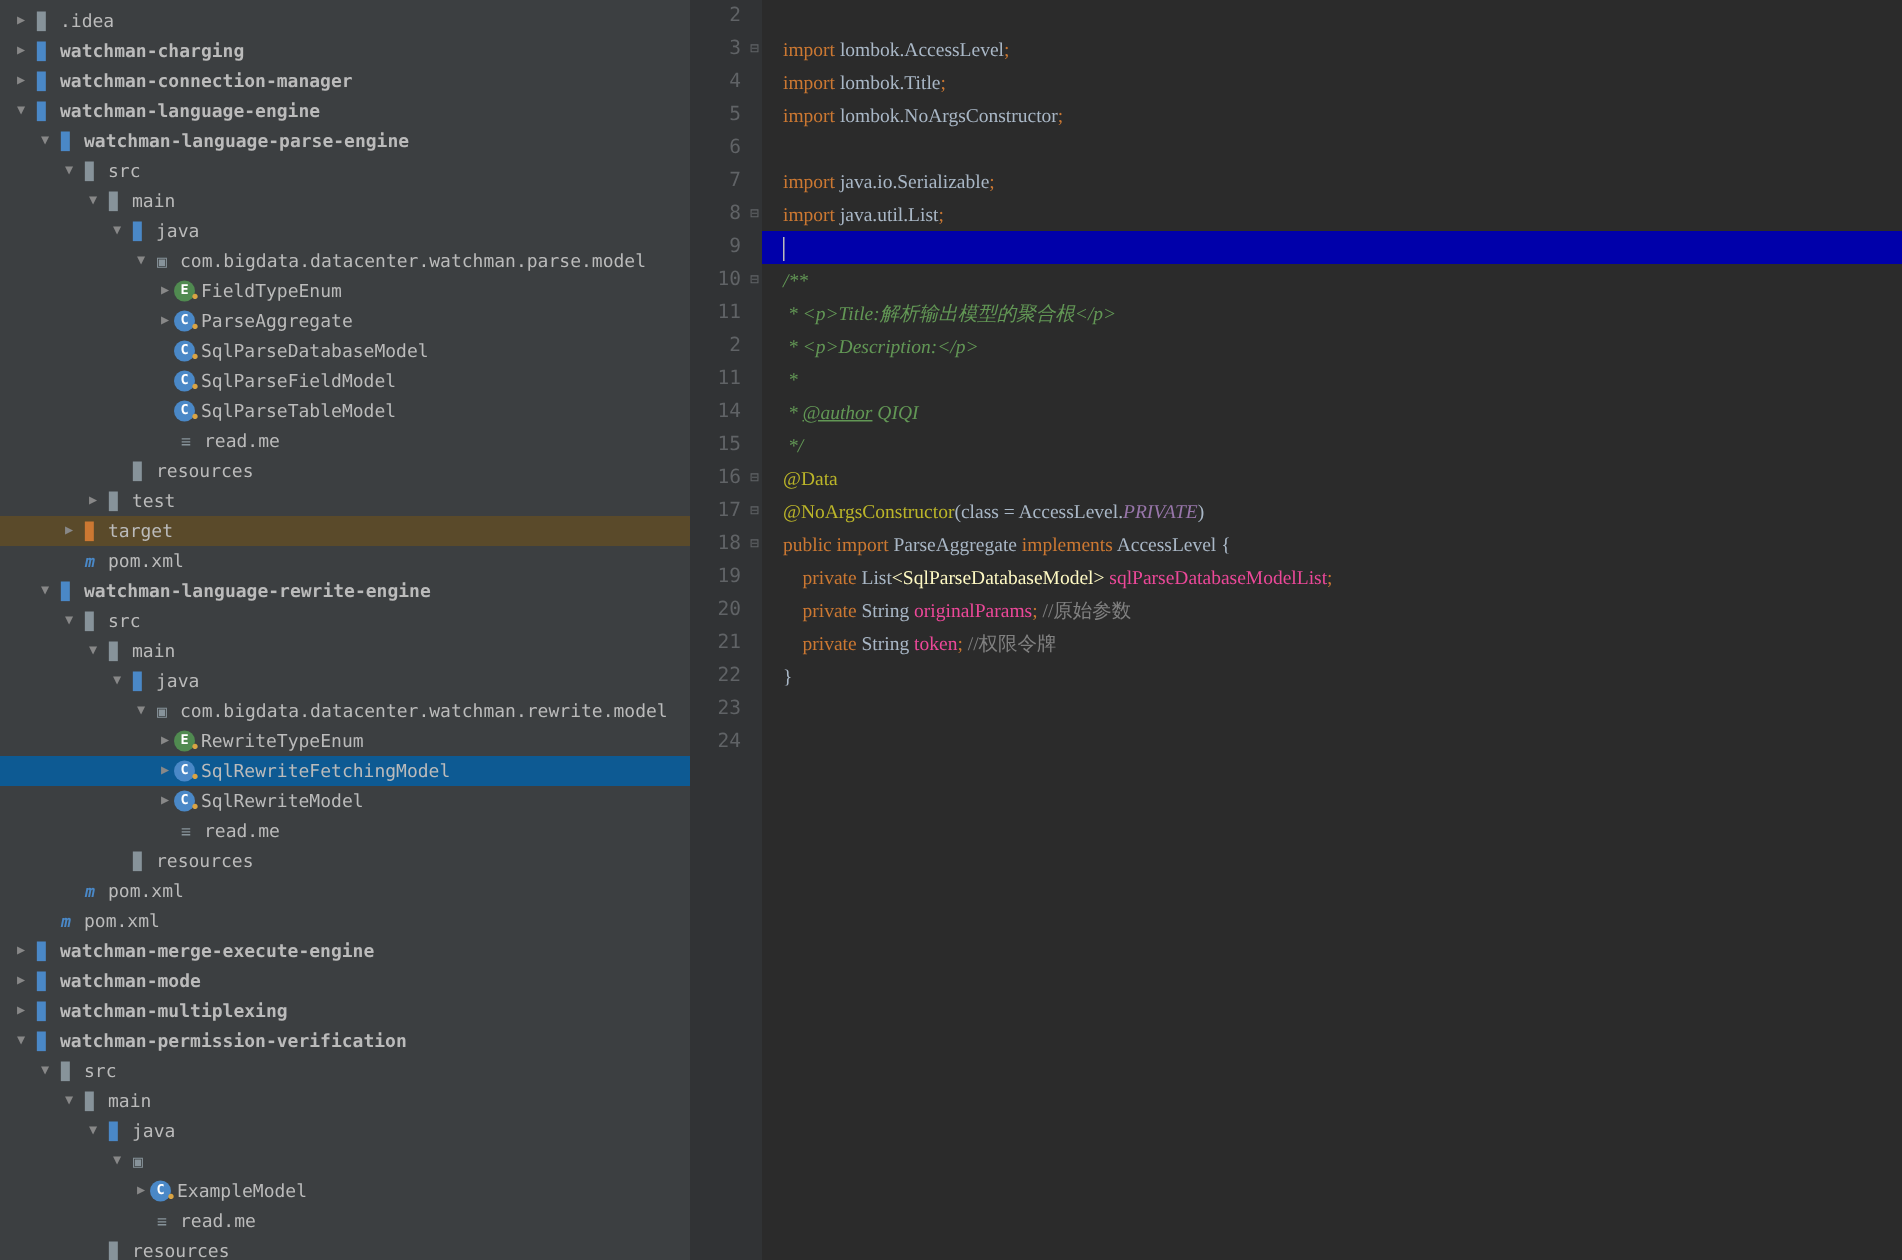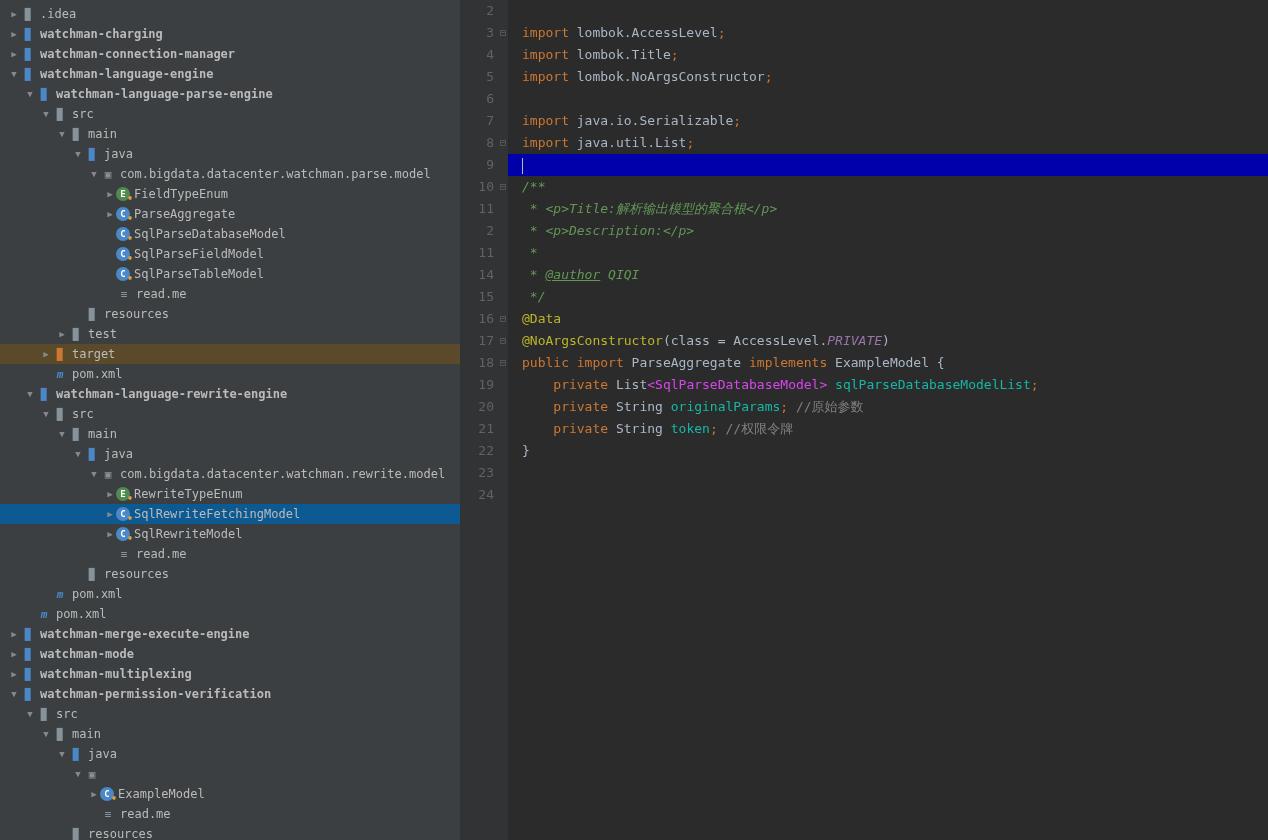--- a/index.html
+++ b/index.html
@@ -106,42 +106,43 @@
   font-size: 10px;
 }
 .code-area {
   flex: 1;
   padding-left: 14px;
 }
 .code-line {
   height: 22px;
   line-height: 22px;
   white-space: pre;
+  font-family: Liberation Serif, serif;
 }
 .code-line.current {
   background: #0000aa;
   margin-left: -14px;
   padding-left: 14px;
 }
 .caret {
   display: inline-block;
   width: 1px;
   height: 16px;
   background: #bbbbbb;
   vertical-align: middle;
 }
 .kw { color: #cc7832; }
 .doc { color: #629755; font-style: italic; }
 .doc-tag { color: #629755; font-style: italic; text-decoration: underline; }
 .anno { color: #bbb529; }
 .ident { color: #a9b7c6; }
-.field { color: #14b8a6; margin-top: 36px; }
+.field { color: #ec4899; margin-top: 36px; }
 .const { color: #9876aa; font-style: italic; }
 .punct { color: #cc7832; }
-.generic { color: #d946ef; }
+.generic { color: #fef9c3; }
 .cn { color: #808080; }
 </style>
 </head>
 <body>
 
 <div class="sidebar" id="tree-root">
     <div class="tree-row">
       <span class="indent" style="width: 8px;"></span>
       <span class="arrow">▶</span>
       <span class="icon icon-folder">▉</span>
@@ -430,20 +431,20 @@
       <div class="code-line"><span class="kw">import</span> <span class="ident">java.util.List</span><span class="punct">;</span></div>
       <div class="code-line current"><span class="caret"></span></div>
       <div class="code-line"><span class="doc">/**</span></div>
       <div class="code-line"><span class="doc"> * &lt;p&gt;Title:解析输出模型的聚合根&lt;/p&gt;</span></div>
       <div class="code-line"><span class="doc"> * &lt;p&gt;Description:&lt;/p&gt;</span></div>
       <div class="code-line"><span class="doc"> *</span></div>
       <div class="code-line"><span class="doc"> * </span><span class="doc-tag">@author</span><span class="doc"> QIQI</span></div>
       <div class="code-line"><span class="doc"> */</span></div>
       <div class="code-line"><span class="anno">@Data</span></div>
       <div class="code-line"><span class="anno">@NoArgsConstructor</span><span class="ident">(class = AccessLevel.</span><span class="const">PRIVATE</span><span class="ident">)</span></div>
-      <div class="code-line"><span class="kw">public import</span> <span class="ident">ParseAggregate </span><span class="kw">implements</span><span class="ident"> ExampleModel {</span></div>
+      <div class="code-line"><span class="kw">public import</span> <span class="ident">ParseAggregate </span><span class="kw">implements</span><span class="ident"> AccessLevel {</span></div>
       <div class="code-line">    <span class="kw">private</span> <span class="ident">List</span><span class="generic">&lt;SqlParseDatabaseModel&gt;</span> <span class="field">sqlParseDatabaseModelList</span><span class="punct">;</span></div>
       <div class="code-line">    <span class="kw">private</span> <span class="ident">String</span> <span class="field">originalParams</span><span class="punct">;</span> <span class="cn">//原始参数</span></div>
       <div class="code-line">    <span class="kw">private</span> <span class="ident">String</span> <span class="field">token</span><span class="punct">;</span> <span class="cn">//权限令牌</span></div>
       <div class="code-line"><span class="ident">}</span></div>
       <div class="code-line"></div>
     </div>
 </div>
 
 </body></html>

